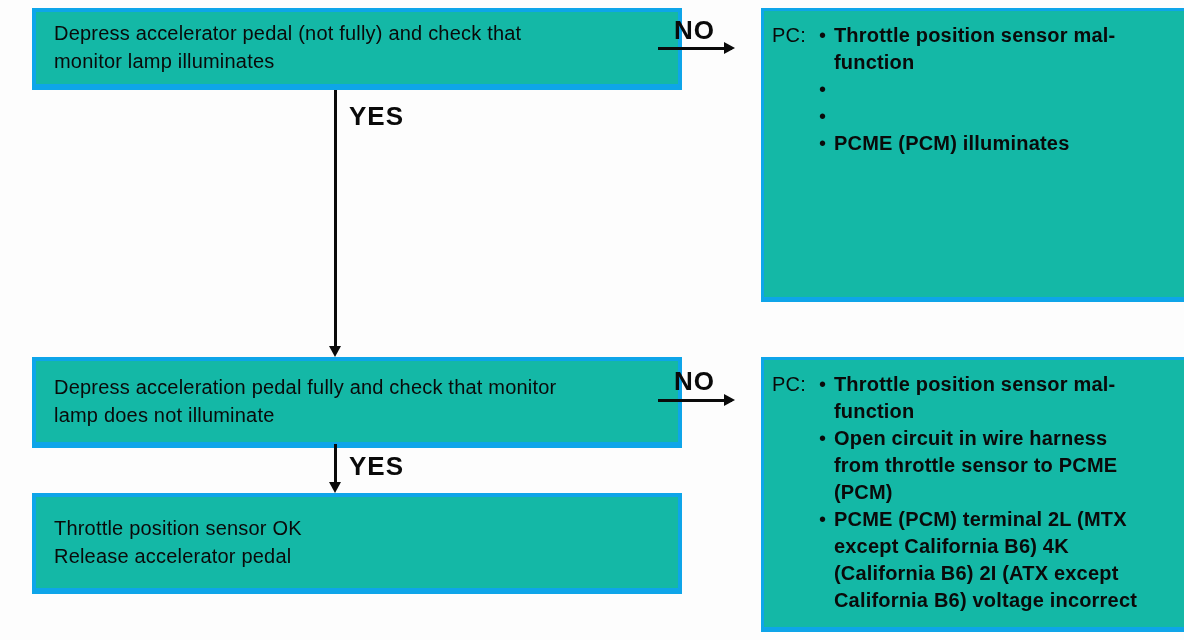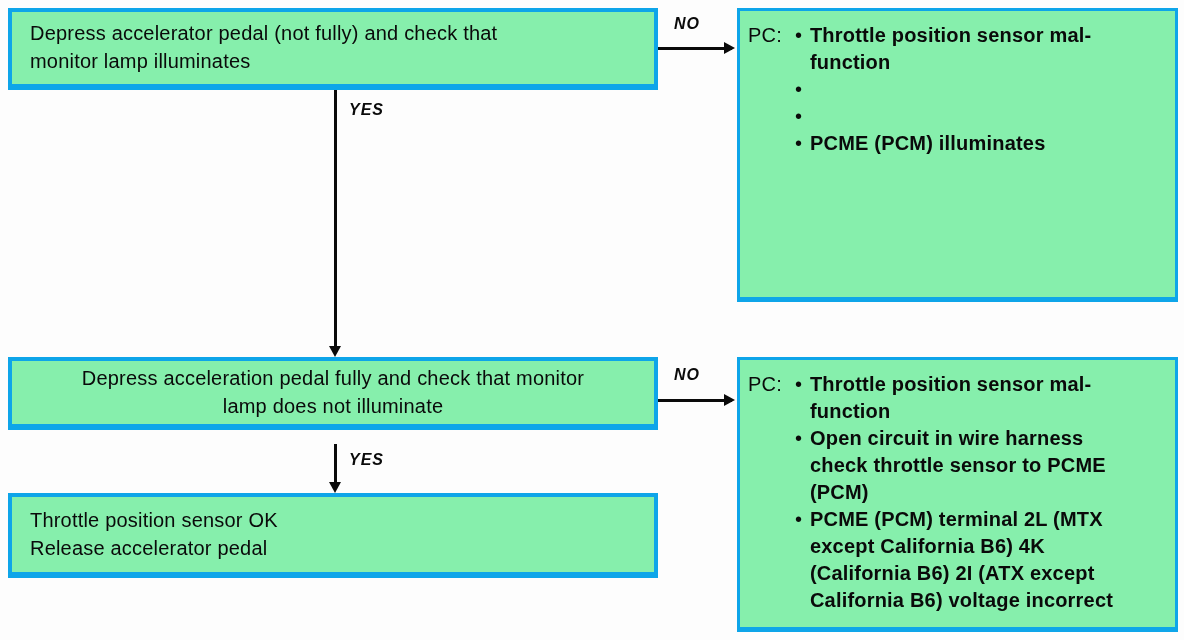--- a/index.html
+++ b/index.html
@@ -11,22 +11,23 @@
     width: 1184px;
     height: 640px;
     background: #fdfdfd;
     color: #0a0a0a;
     overflow: hidden;
   }
 
   
   .node {
     position: absolute;
-    background: #86efac;
+    background: #14b8a6;
     border: 8px solid #0ea5e9;
+    margin-left: 24px;
   }
   .step {
     left: 8px;
     width: 650px;
     border-width: 4px 4px 6px 4px;
     display: flex;
     flex-direction: column;
     justify-content: center;
     padding: 4px 18px 6px 18px;
     font-size: 20px;
@@ -60,23 +61,22 @@
   }
   .arrow-down {
     position: absolute; width: 0; height: 0;
     border-left: 6px solid transparent;
     border-right: 6px solid transparent;
     border-top: 11px solid #0a0a0a;
   }
   .branch-label {
     position: absolute;
     font-weight: bold;
-    font-size: 16px;
+    font-size: 26px;
     letter-spacing: 1px;
-    font-style: italic;
   }
 </style>
 </head>
 <body>
 
 <div class="canvas">
 
   <div class="node step" style="top:8px; height:82px;">
     <div class="step-text">Depress accelerator pedal (not fully) and check that
 monitor lamp illuminates</div>
@@ -106,57 +106,57 @@
           <span class="pc-text">PCME (PCM) illuminates</span>
         </div>
       </div>
     </div>
   </div>
 
   <div class="vline" style="left:334px; top:90px; height:257px;"></div>
   <div class="branch-label" style="left:349px; top:101px;">YES</div>
   <div class="arrow-down" style="left:329px; top:346px;"></div>
 
-  <div class="node step" style="top:357px; height:73px;text-align:center;">
+  <div class="node step" style="top:357px; height:91px;">
     <div class="step-text">Depress acceleration pedal fully and check that monitor
 lamp does not illuminate</div>
   </div>
 
   <div class="branch-label" style="left:674px; top:366px;">NO</div>
   <div class="hline" style="left:658px; top:399px; width:74px;"></div>
   <div class="arrow-right" style="left:724px; top:394px;"></div>
 
   <div class="node pcbox" style="top:357px; height:275px;">
     <div class="pc-row">
       <span class="pc-prefix">PC:</span>
       <div class="pc-items">
         <div class="pc-item">
           <span class="pc-bullet">•</span>
           <span class="pc-text">Throttle position sensor mal-
 function</span>
         </div>
         <div class="pc-item">
           <span class="pc-bullet">•</span>
           <span class="pc-text">Open circuit in wire harness
-check throttle sensor to PCME
+from throttle sensor to PCME
 (PCM)</span>
         </div>
         <div class="pc-item">
           <span class="pc-bullet">•</span>
           <span class="pc-text">PCME (PCM) terminal 2L (MTX
 except California B6) 4K
 (California B6) 2I (ATX except
 California B6) voltage incorrect</span>
         </div>
       </div>
     </div>
   </div>
 
   <div class="vline" style="left:334px; top:444px; height:41px;"></div>
   <div class="branch-label" style="left:349px; top:451px;">YES</div>
   <div class="arrow-down" style="left:329px; top:482px;"></div>
 
-  <div class="node step" style="top:493px; height:85px;">
+  <div class="node step" style="top:493px; height:101px;">
     <div class="step-text">Throttle position sensor OK
 Release accelerator pedal</div>
   </div>
 
 </div>
 
 </body></html>

